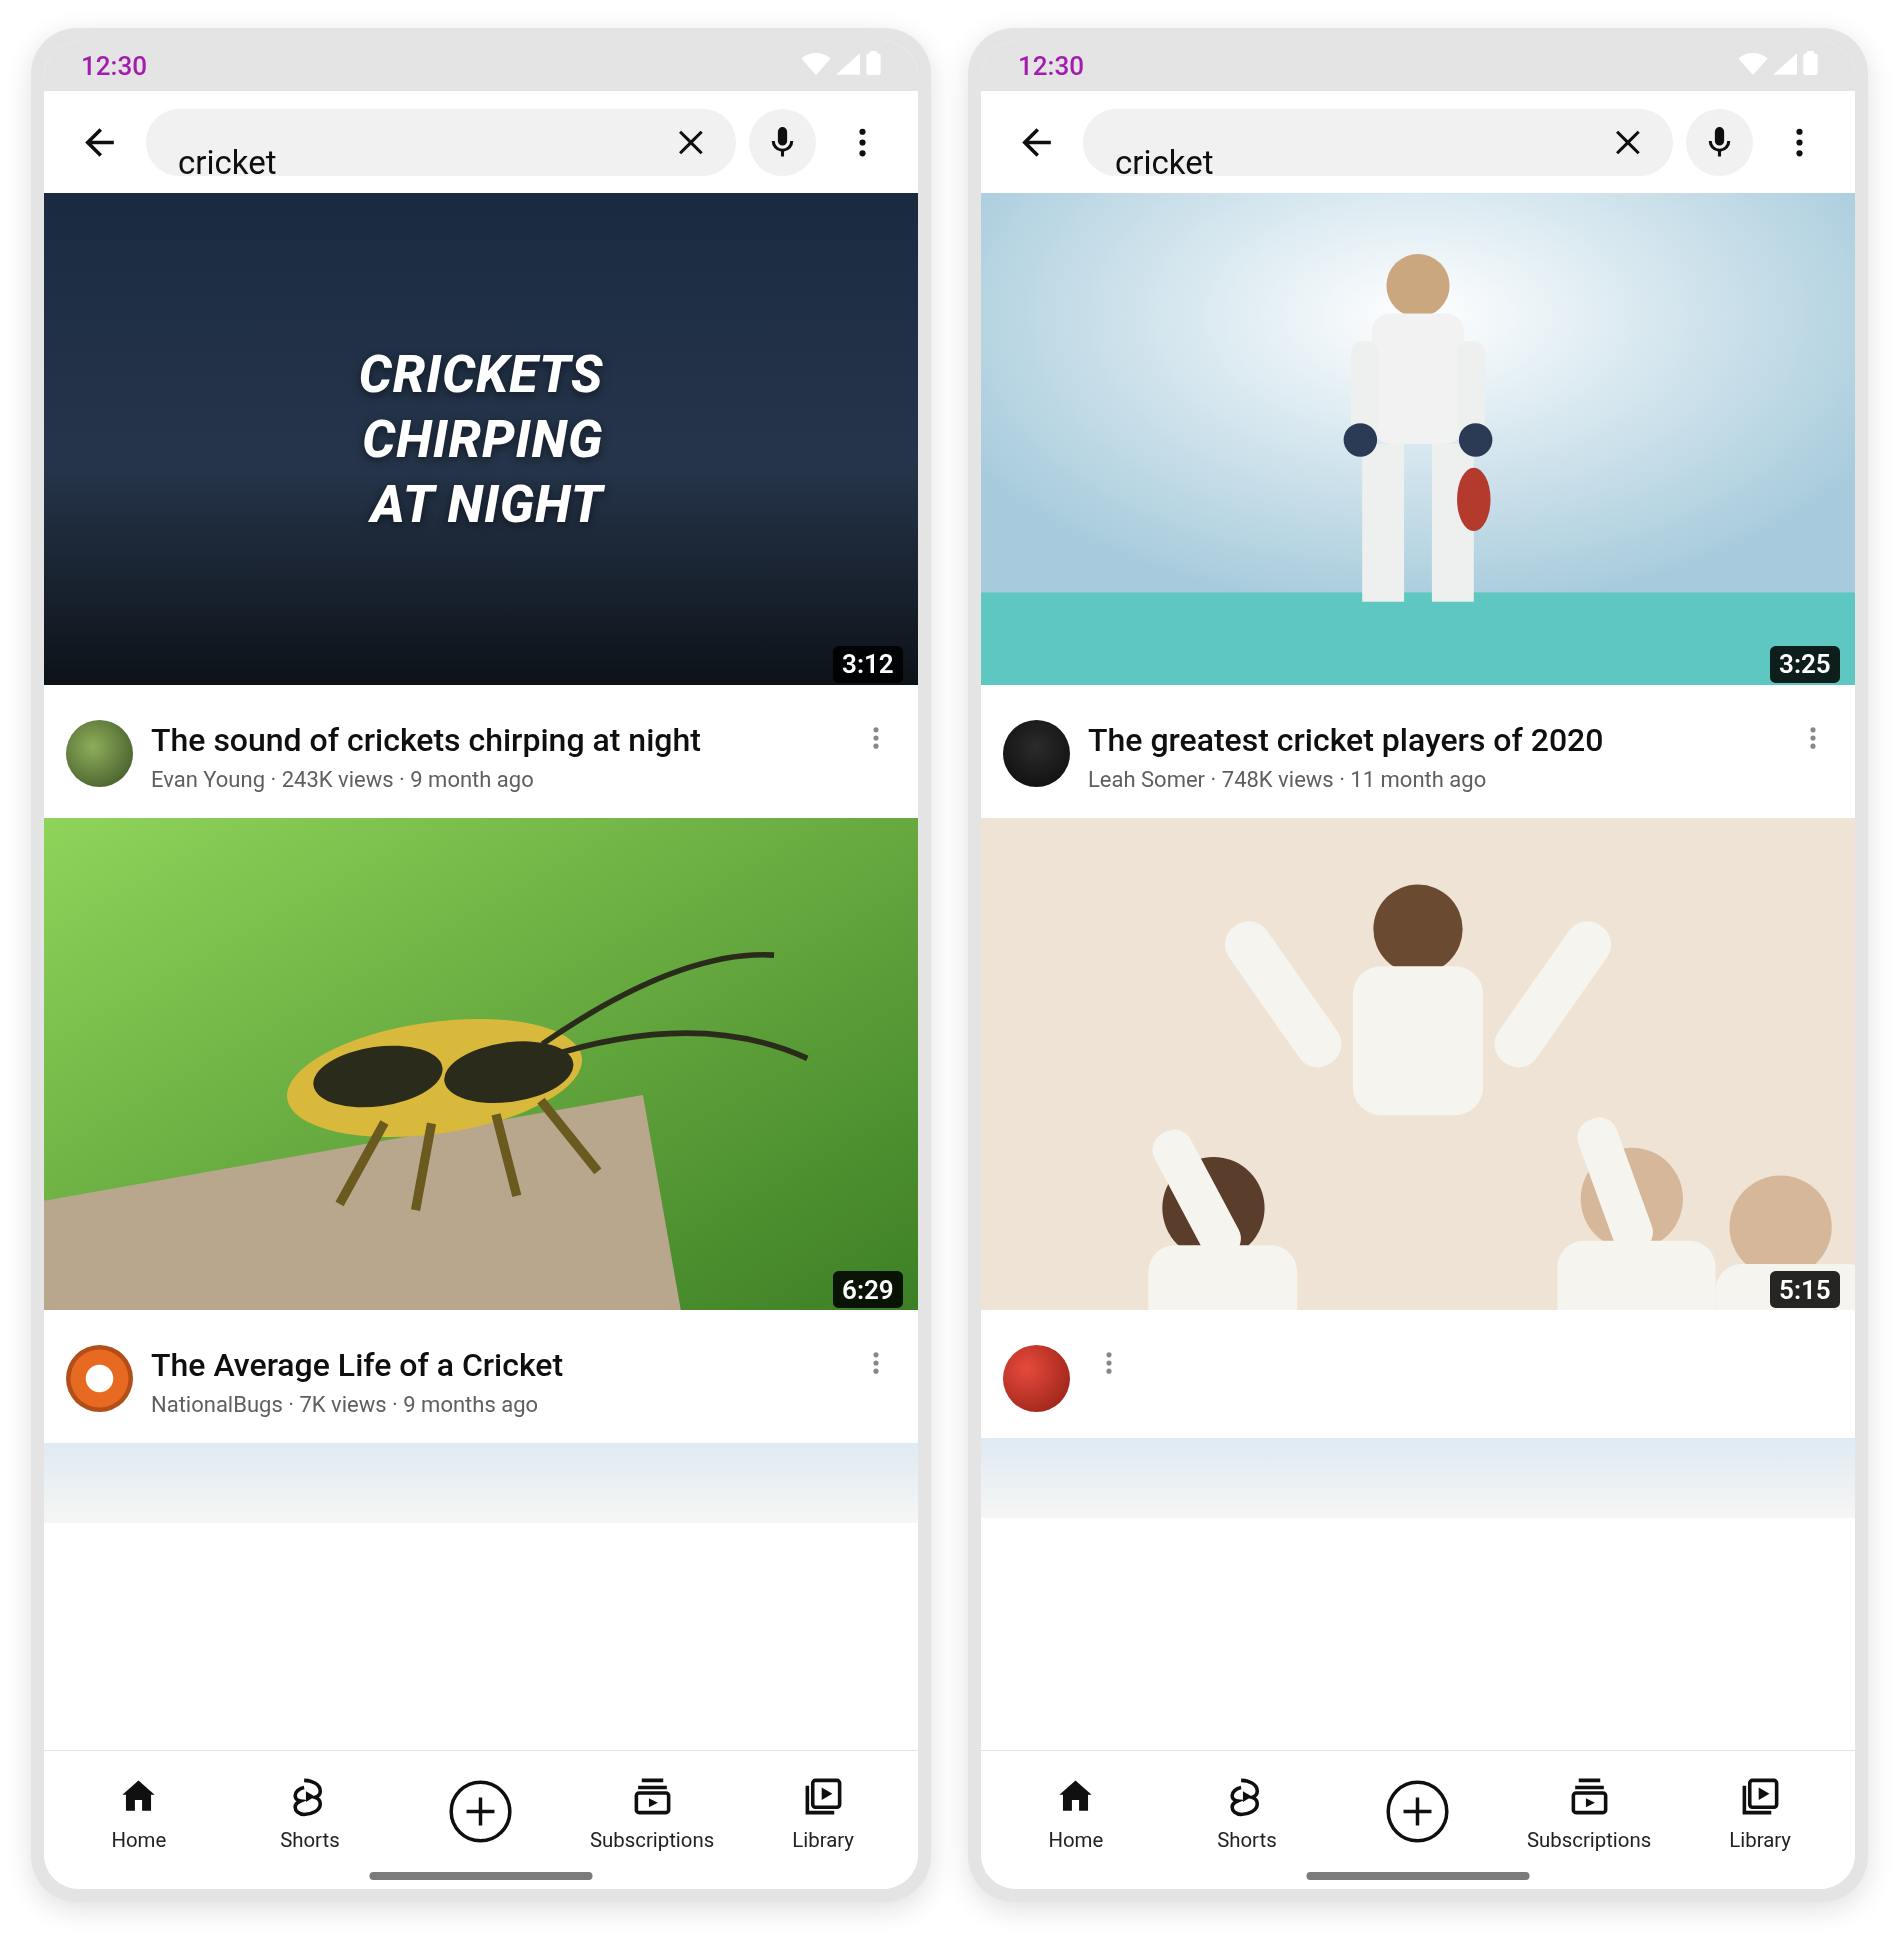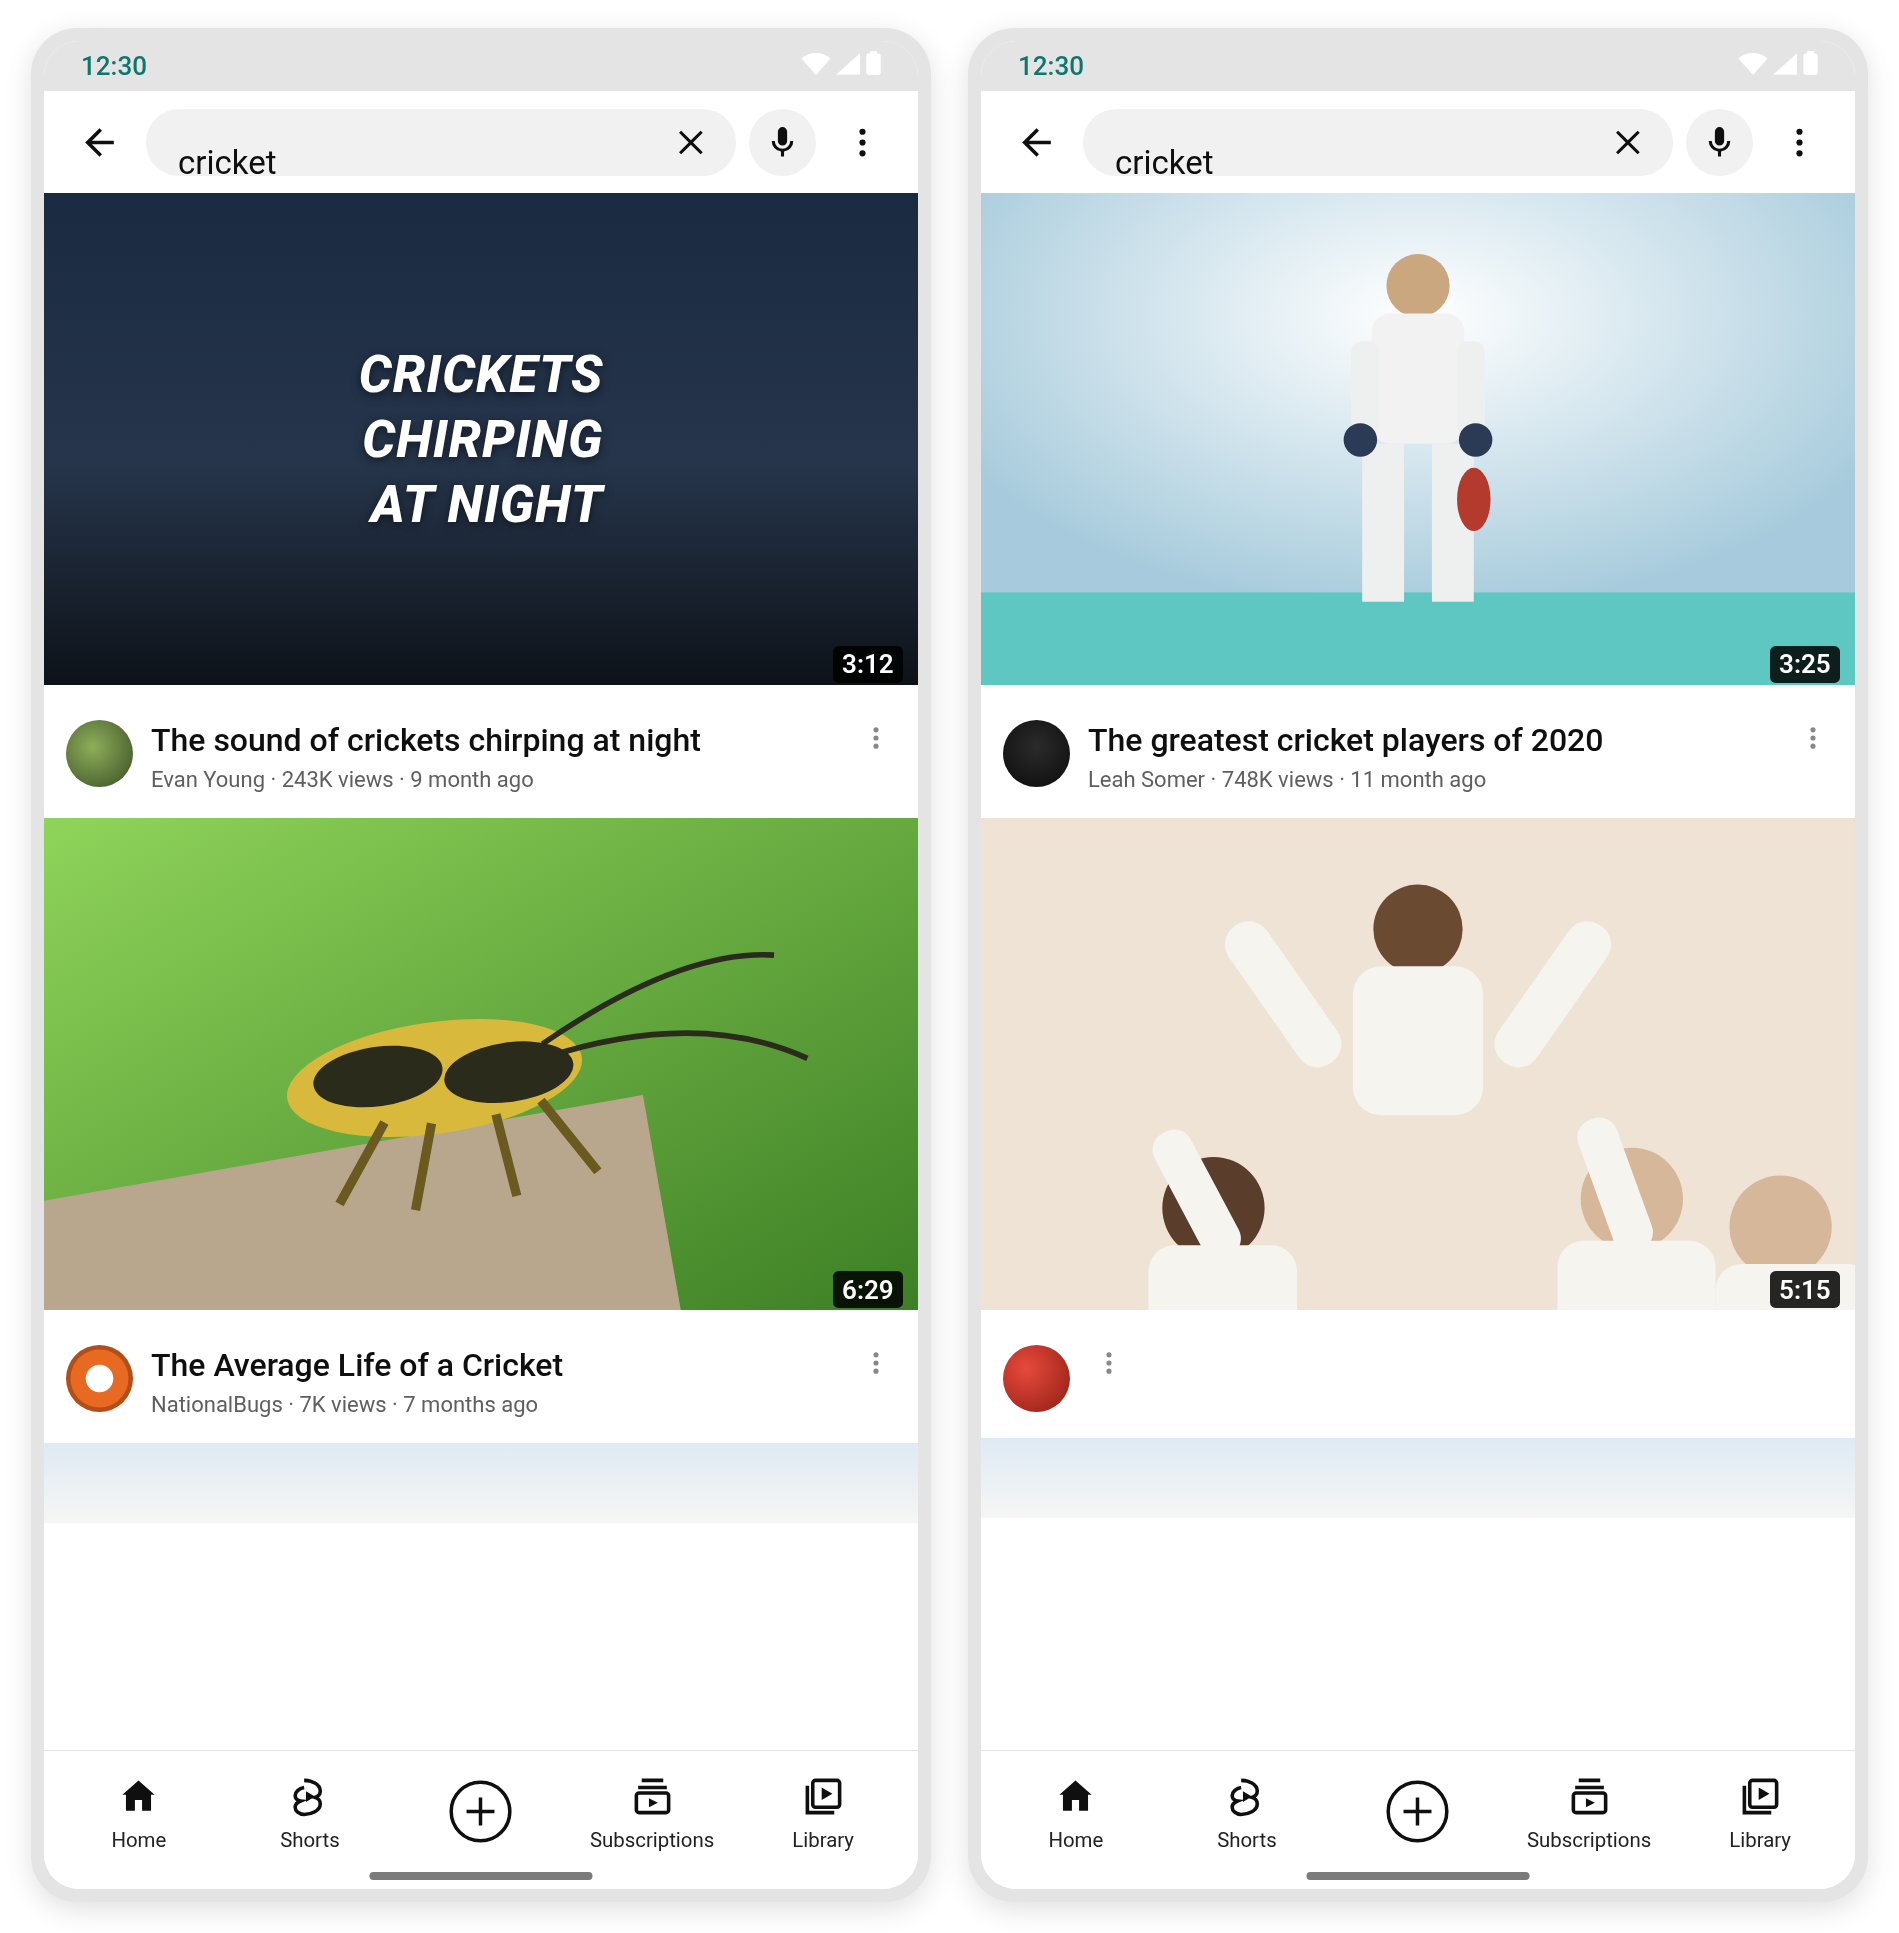--- a/index.html
+++ b/index.html
@@ -33,21 +33,21 @@
   
   .statusbar {
     height: 50px;
     background: #e4e4e4;
     display: flex;
     align-items: center;
     justify-content: space-between;
     padding: 0 37px;
     font-size: 26px;
     font-weight: 500;
-    color: #0f766e;
+    color: #a21caf;
   }
   .statusbar .icons { display:flex; align-items:center; gap:5.6px; }
   .statusbar svg { fill:#fff; }
 
   
   .header {
     display: flex;
     align-items: center;
     height: 102px;
     padding: 0 22px;
@@ -275,21 +275,21 @@
 
         <div class="duration">6:29</div>
       </div>
       <div class="meta">
         <div class="avatar flower"></div>
         <div class="texts">
           <div class="title">The Average Life of a Cricket</div>
           <div class="sub">
             <span>NationalBugs</span> ·
             <span>7K views</span> ·
-            <span>7 months ago</span>
+            <span>9 months ago</span>
           </div>
         </div>
         <div class="more">
               <svg width="28" height="28" viewBox="0 0 24 24">
                 <circle cx="12" cy="5" r="2.2"></circle>
                 <circle cx="12" cy="12" r="2.2"></circle>
                 <circle cx="12" cy="19" r="2.2"></circle>
               </svg>
             </div>
       </div>

